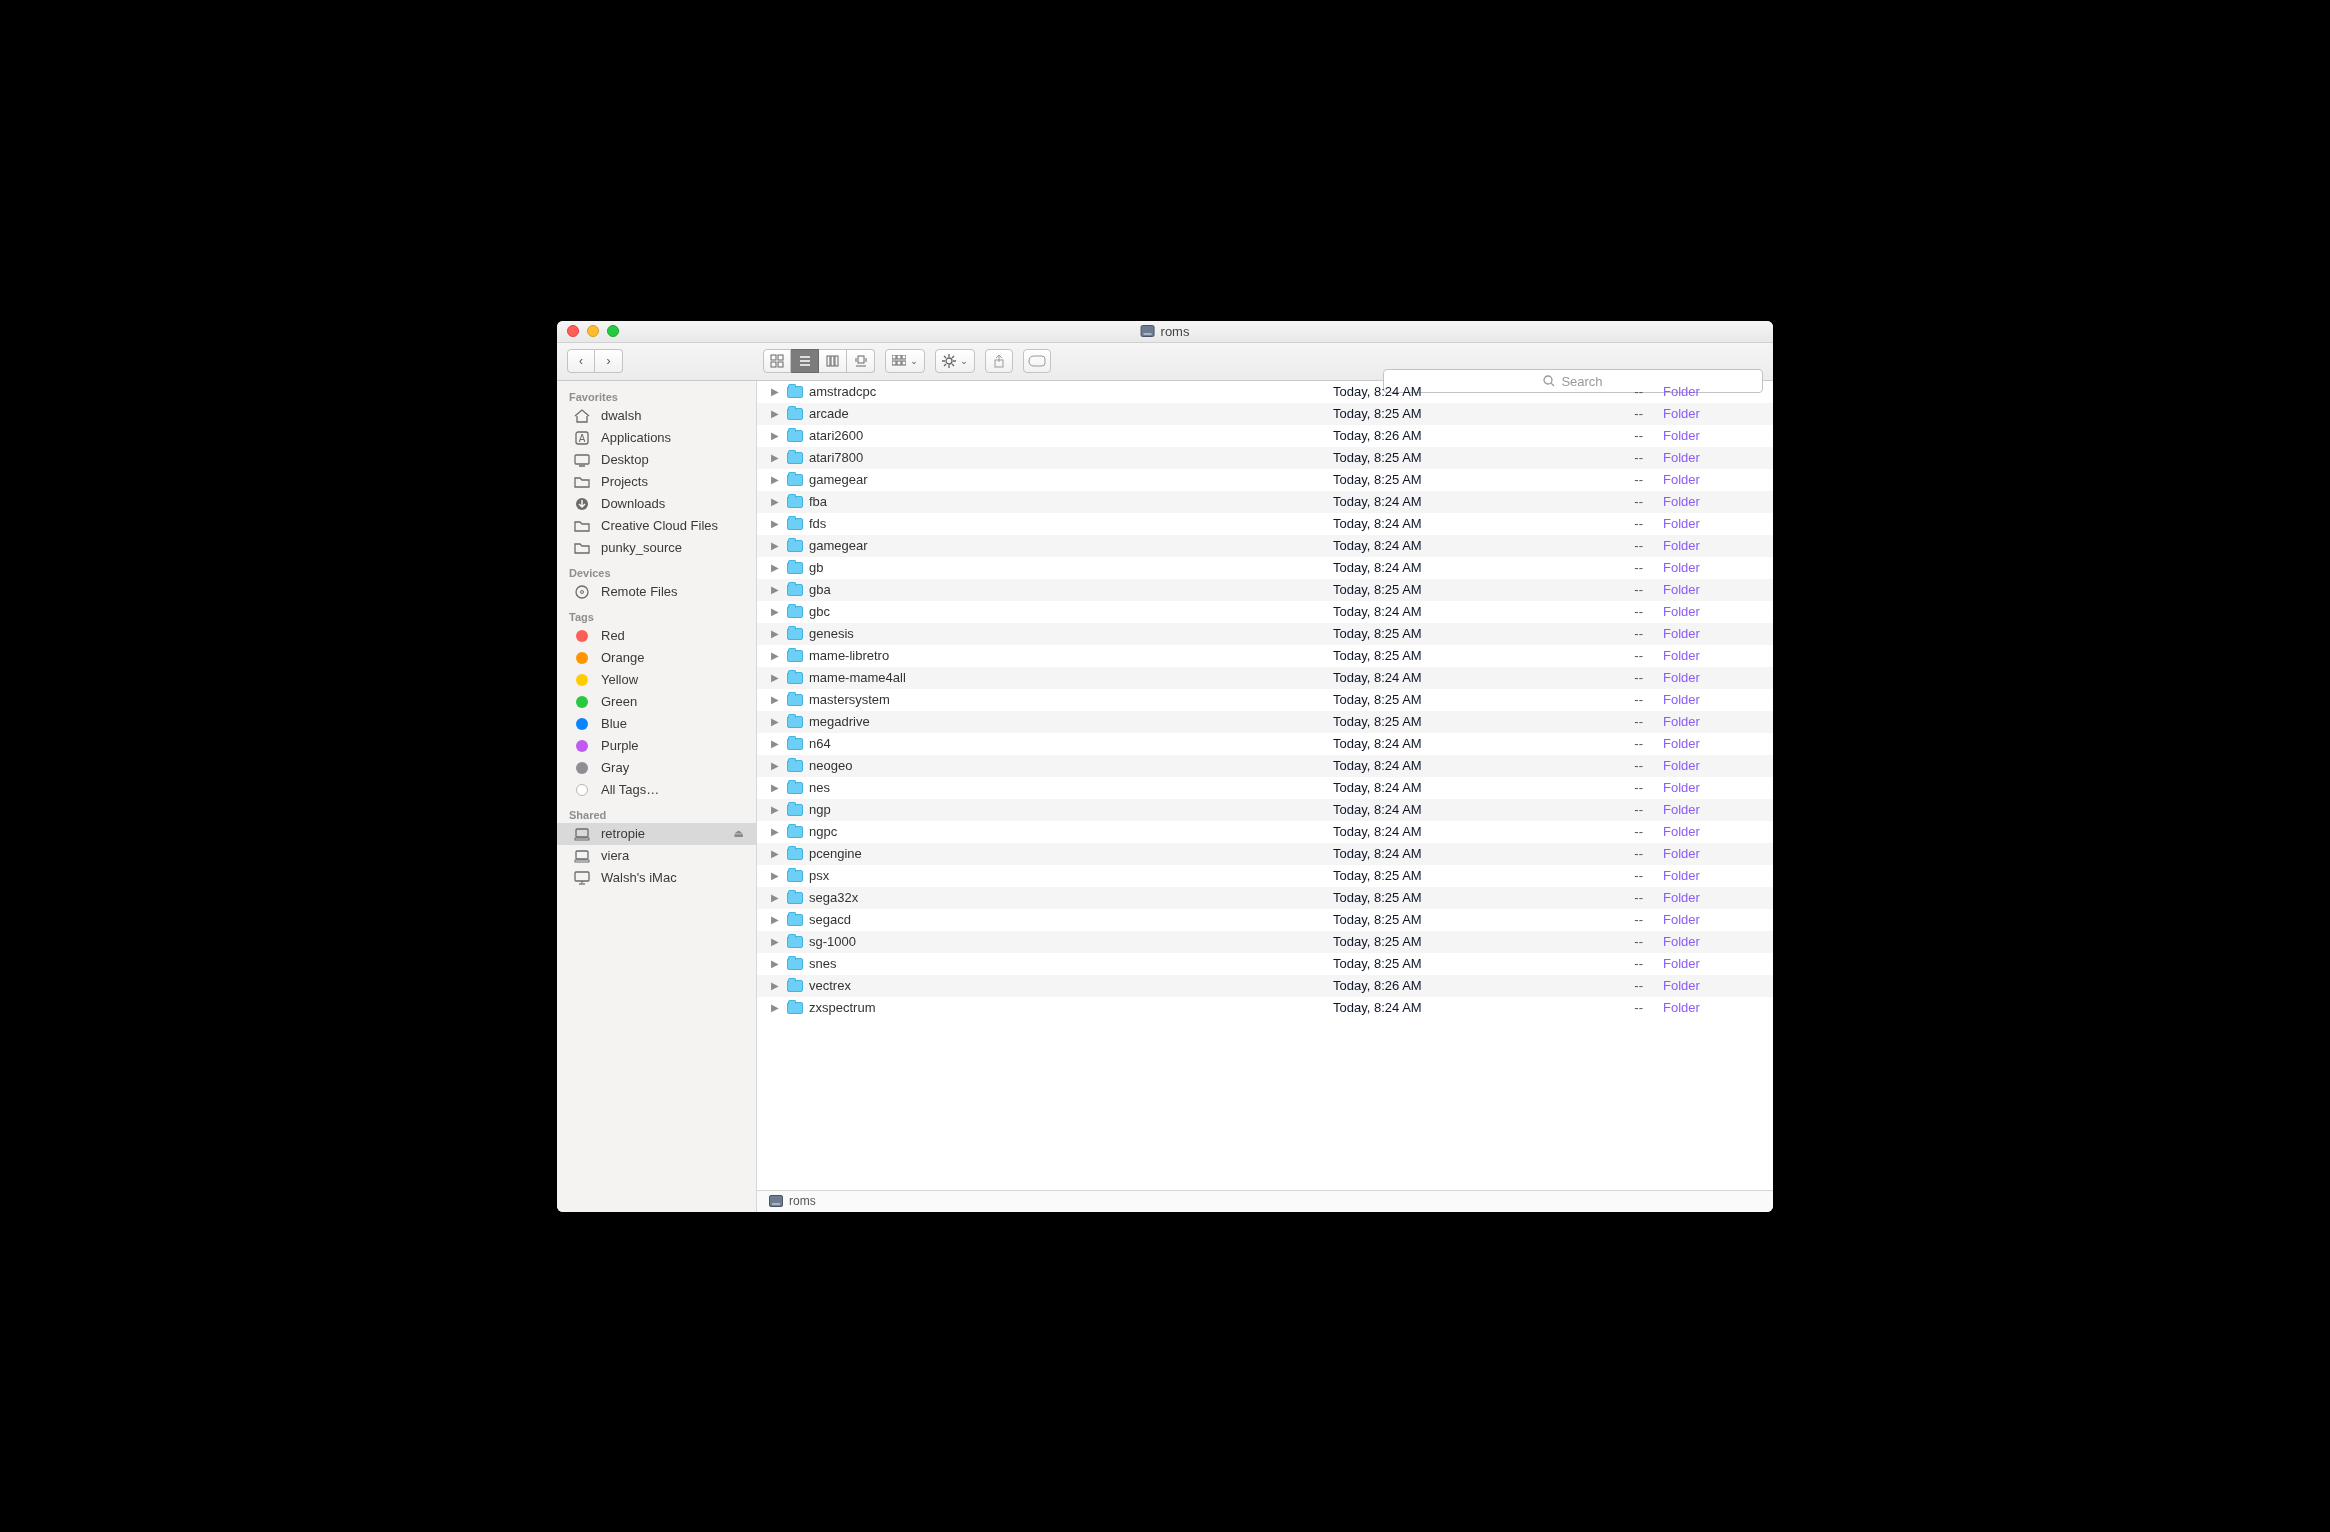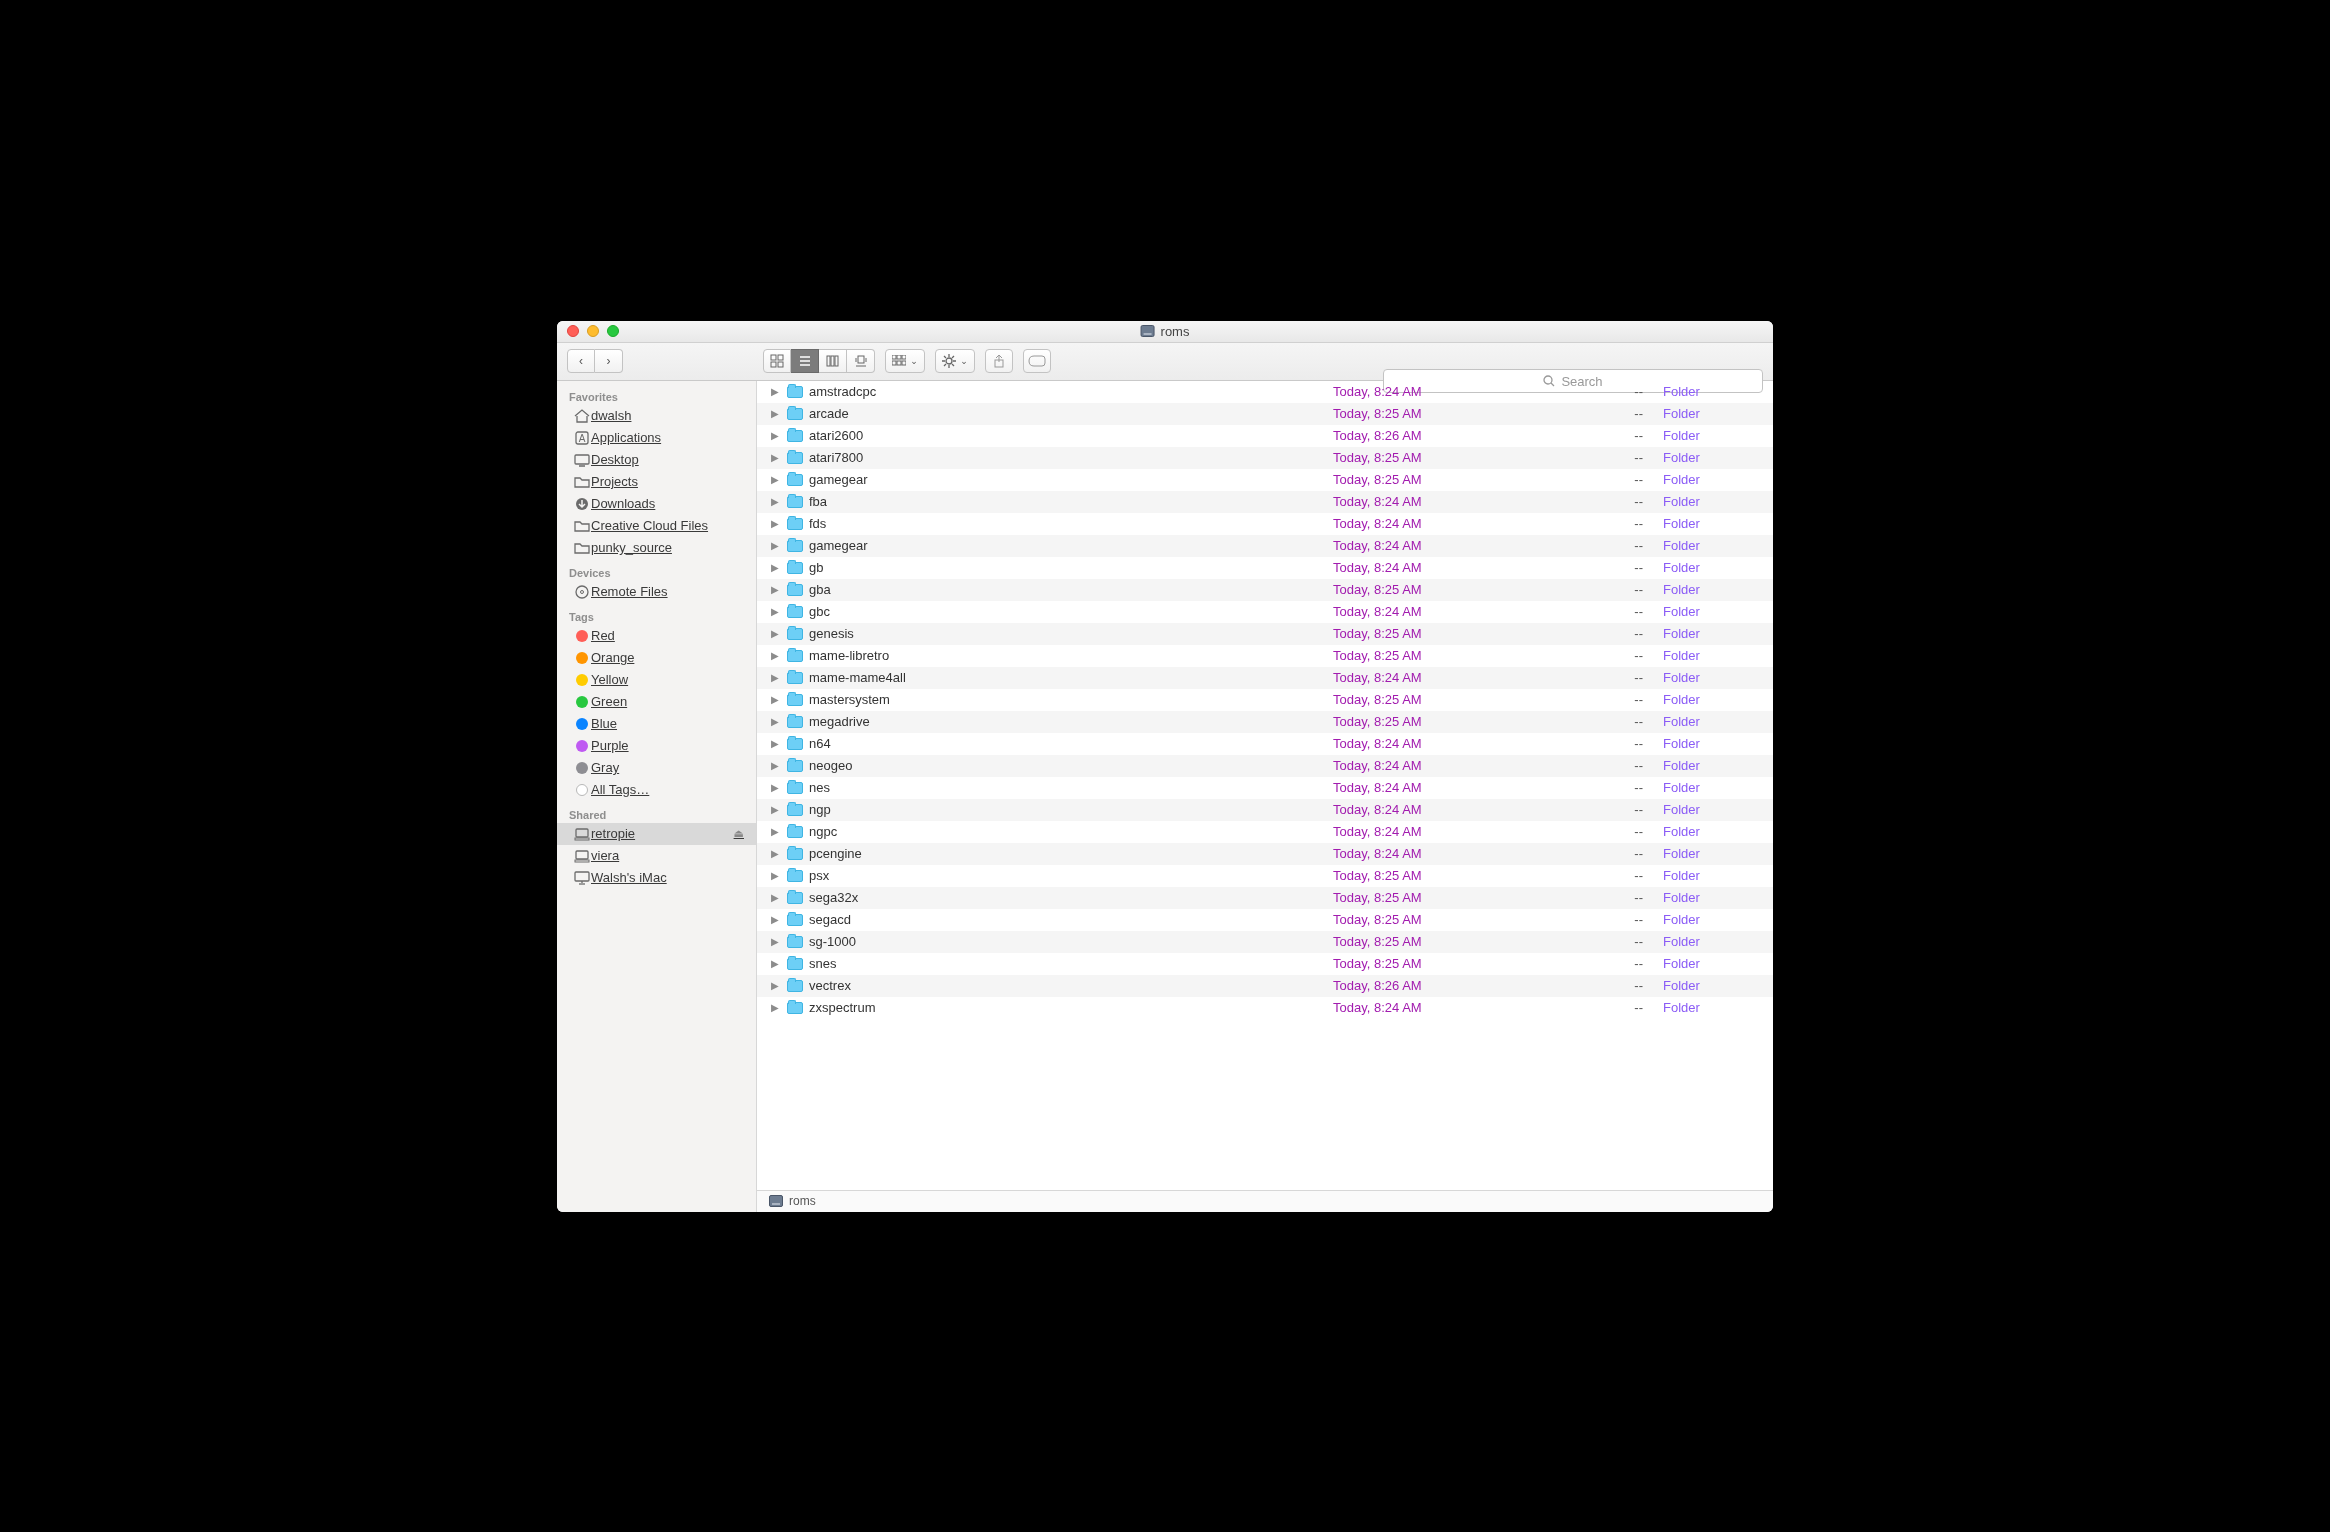--- a/index.html
+++ b/index.html
@@ -70,22 +70,22 @@
     background:#fff;display:flex;align-items:center;justify-content:center;gap:6px;color:#999;margin-top:40px;
   }
   .body { display:flex; height:831px; }
   .sidebar {
     width:200px; background:#f4f3f2; border-right:1px solid #d7d7d7;
     padding:6px 0; overflow-y:auto;
   }
   .sb-section { margin-bottom:4px;}
   .sb-heading { color:#8e8e8e; font-size:11px; font-weight:600; padding:4px 12px 2px; }
   .sb-item {
-    display:flex;align-items:center;padding:3px 12px 3px 16px;
-    color:#3a3a3a;font-size:13px;cursor:default;text-decoration:underline;
+    display:flex;align-items:center;gap:10px;padding:3px 12px 3px 16px;
+    color:#3a3a3a;font-size:13px;cursor:default;
   }
   .sb-item.selected{background:#d9d9d9;}
   .sb-item .sbi-icon{width:18px;height:16px;display:flex;align-items:center;justify-content:center;color:#6b6b6b;}
   .eject{margin-left:auto;color:#888;font-size:11px;}
   .tag-dot{width:12px;height:12px;border-radius:50%;}
   .tag-outline{width:12px;height:12px;border-radius:50%;border:1.5px solid #b8b8b8;background:#fff;}
   .main { flex:1; display:flex; flex-direction:column; }
   .columns {
     display:flex; align-items:center; height:22px;
     border-bottom:1px solid #d7d7d7; font-size:11px; color:#555; background:#fff;
@@ -95,21 +95,21 @@
   .col-name{flex:1;}
   .col-date{width:210px;}
   .col-size{width:120px;justify-content:flex-end;}
   .col-kind{width:120px;border-right:none;}
   .sort-ind{margin-left:auto;font-size:9px;color:#777;}
   .rows{flex:1;overflow-y:auto;}
   .row{display:flex;align-items:center;height:22px;font-size:13px;}
   .row.alt{background:#f5f5f5;}
   .cell{padding:0 10px;}
   .cell-name{flex:1;display:flex;align-items:center;gap:6px;}
-  .cell-date{width:210px;color:#a21caf;}
+  .cell-date{width:210px;color:#0f172a;}
   .cell-size{width:120px;text-align:right;color:#555;}
   .cell-kind{width:120px;color:#8b5cf6;}
   .disclose{width:10px;color:#8c8c8c;font-size:10px;margin-left:4px;}
   .folder-icon{
     width:16px;height:12px;background:#6dcff6;border-radius:2px;position:relative;
     border:1px solid #3fb5e3;
   }
   .folder-icon::before{content:"";position:absolute;top:-3px;left:0;width:6px;height:3px;background:#6dcff6;border:1px solid #3fb5e3;border-bottom:none;border-radius:2px 2px 0 0;}
   .pathbar{height:22px;border-top:1px solid #d7d7d7;display:flex;align-items:center;padding:0 12px;gap:6px;font-size:12px;color:#555;background:#fafafa;}
   

